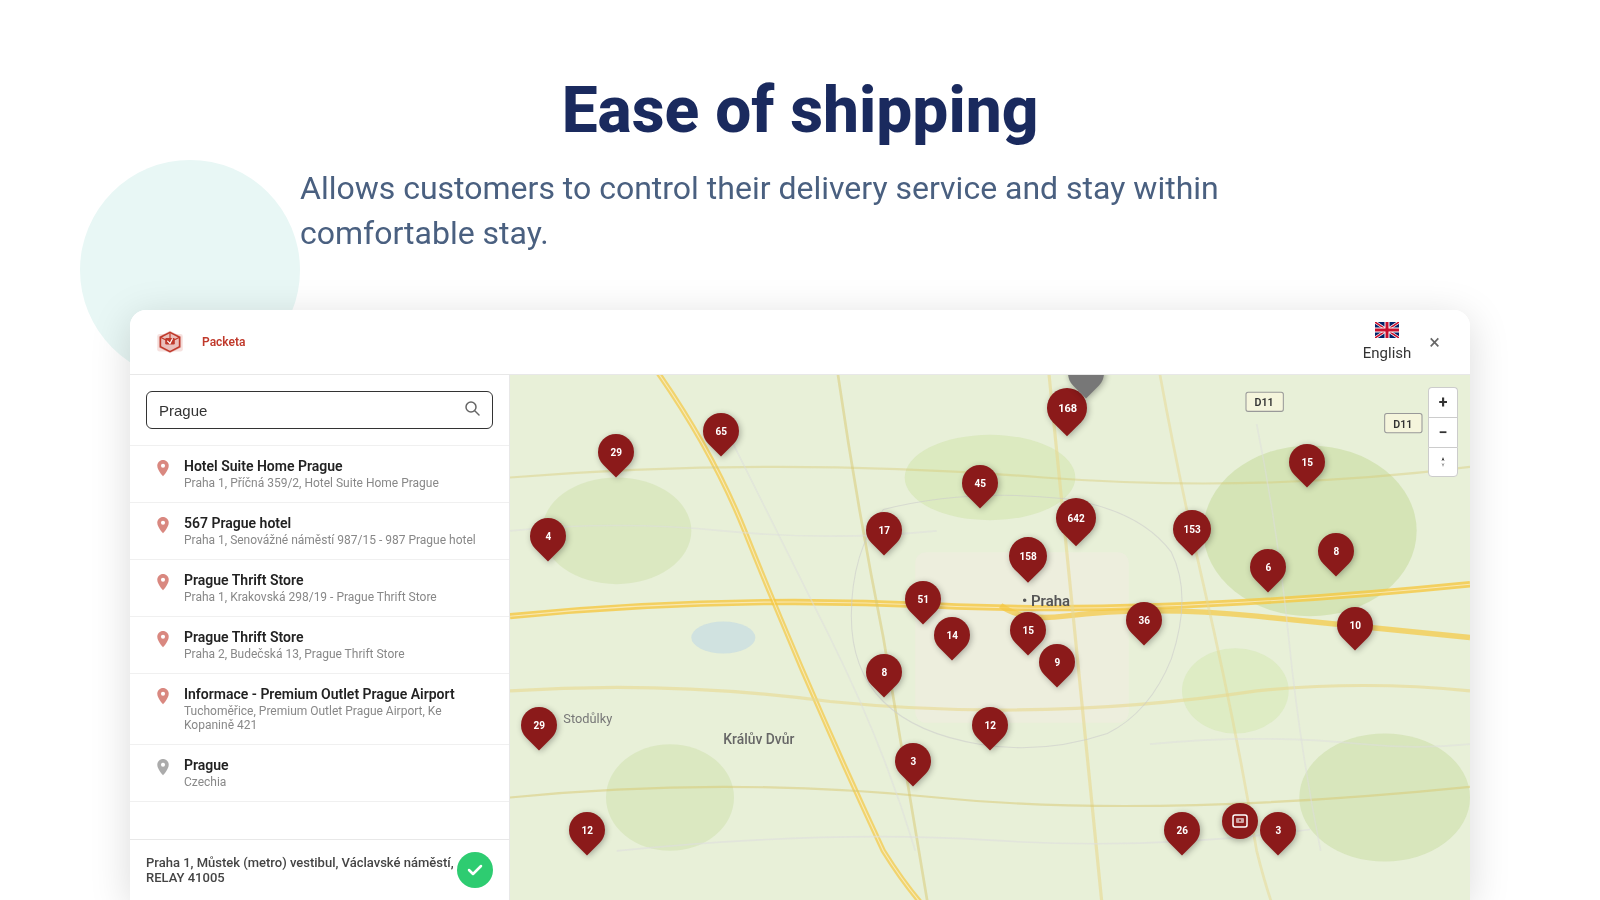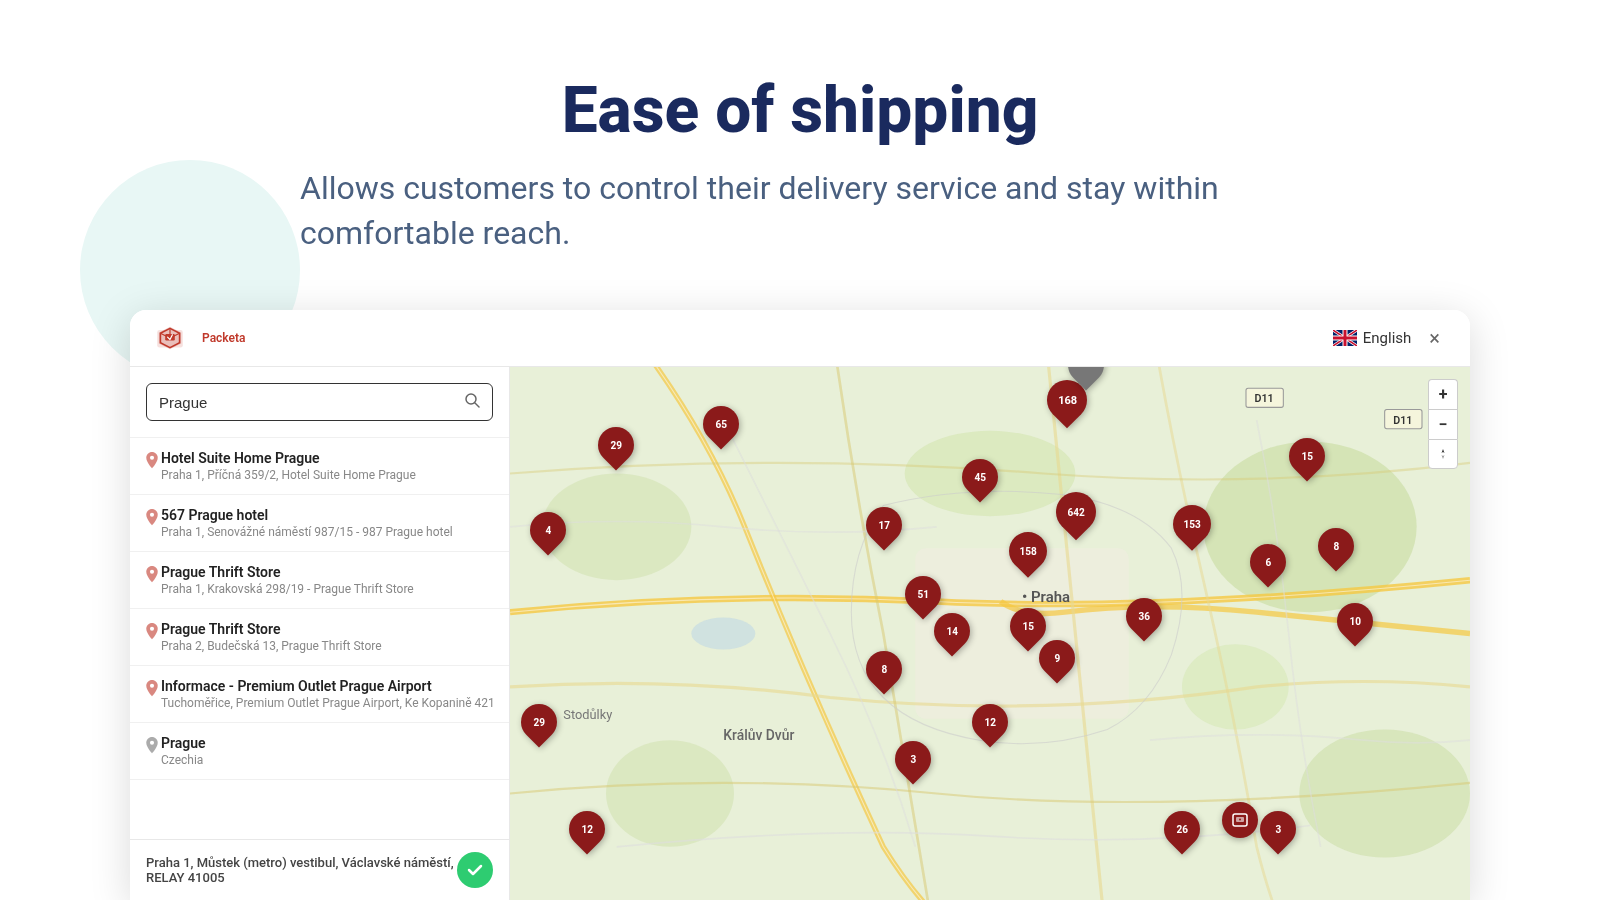--- a/index.html
+++ b/index.html
@@ -93,20 +93,21 @@
       align-items: center;
       gap: 12px;
     }
 
     .lang-selector {
       display: flex;
       align-items: center;
       gap: 6px;
       font-size: 15px;
       color: #333;
+      flex-direction: column;
     }
 
     .close-btn {
       font-size: 20px;
       color: #666;
       cursor: pointer;
       padding: 2px 6px;
     }
 
     
@@ -157,23 +158,24 @@
 
     
     .location-list {
       flex: 1;
       overflow-y: auto;
     }
 
     .location-item {
       display: flex;
       align-items: flex-start;
-      padding: 12px 13px;
+      padding: 12px 24px;
       border-bottom: 1px solid #f0f0f0;
       cursor: pointer;
+      gap: 12px;
     }
 
     .location-pin {
       width: 18px;
       height: 18px;
       flex-shrink: 0;
       margin-top: 2px;
     }
 
     .location-info {
@@ -313,21 +315,21 @@
   </style>
 </head>
 <body>
 
 <div class="decorative-circle"></div>
 
 <div class="hero-section">
   <h1 class="hero-title">Ease of shipping</h1>
   <p class="hero-subtitle">
     <span>Allows customers to control their delivery service and stay within</span><br>
-    <span>comfortable reach.</span>
+    <span>comfortable stay.</span>
   </p>
 </div>
 
 <div class="widget-wrapper">
 
   <div class="widget-header">
     <div class="packeta-logo">
 
       <svg class="packeta-icon" viewBox="0 0 40 40" fill="none" xmlns="http://www.w3.org/2000/svg">
         <rect x="4" y="10" width="32" height="22" rx="3" fill="#c0392b" opacity="0.15"></rect>

